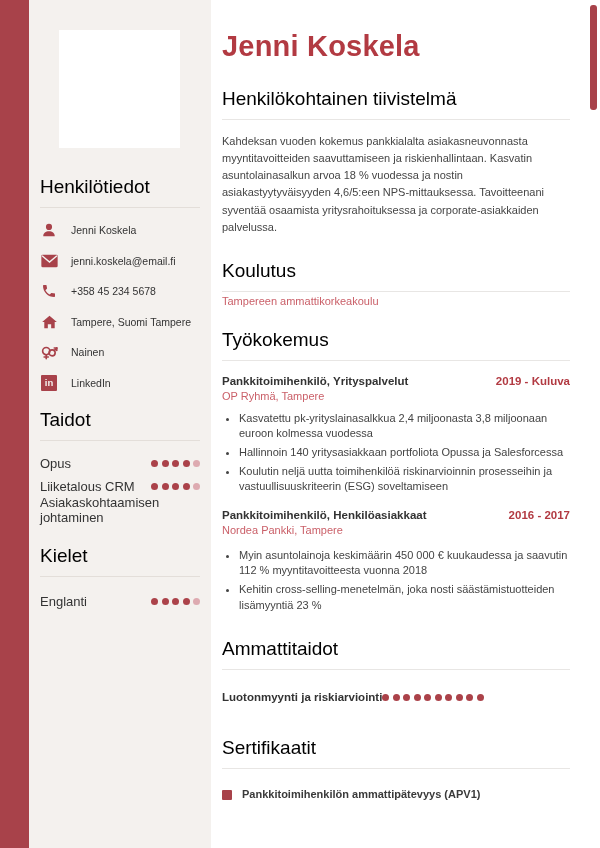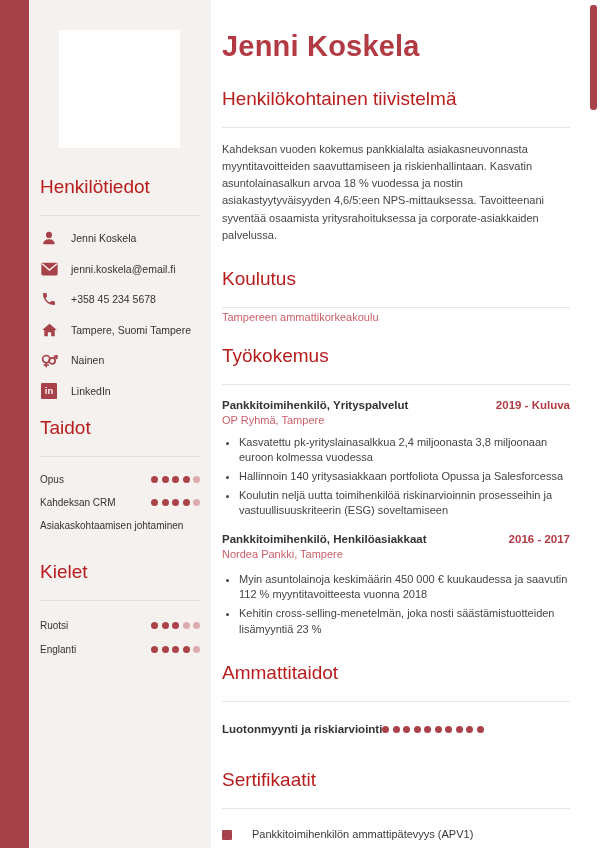--- a/index.html
+++ b/index.html
@@ -9,36 +9,36 @@
 
   .stripe { position:absolute; left:0; top:0; width:29px; height:848px; background:#a8424a; }
 
   .scroll-thumb { position:absolute; right:3px; top:5px; width:7px; height:105px; background:#a8424a; border-radius:3px; }
 
   
   .sidebar { position:absolute; left:29px; top:0; width:182px; height:848px;
              background:#f4f1ee; padding:30px 11px 0 11px; }
   .photo { width:121px; height:118px; margin-left:19px; background:#ffffff; }
 
-  .side-head, .main-head { font-size:19px; font-weight:400; color:#b91c1c;
-                           padding-bottom:17px; border-bottom:1px solid #e3ded9; }
+  .side-head, .main-head { font-size:19px; font-weight:400; color:#000000;
+                           padding-bottom:9px; border-bottom:1px solid #e3ded9; }
   .main-head { border-bottom-color:#e8e6e4; }
 
   .side-sec-contact { margin-top:28px; }
   .contact-row { display:flex; align-items:center; gap:13px; height:30.5px; font-size:10.5px; color:#333; }
   .contact-row:first-of-type { margin-top:7px; }
   .cicon { width:18px; display:flex; justify-content:center; align-items:center; color:#a8424a; }
   .cicon svg { display:block; }
   .li-badge { width:16px; height:16px; background:#a8424a; border-radius:1px; color:#f4f1ee;
               font-size:9.5px; font-weight:bold; display:flex; align-items:center; justify-content:center; }
 
   .side-sec-skills { margin-top:11px; }
   .side-sec-langs  { margin-top:24px; }
   .skill-row { display:flex; justify-content:space-between; align-items:center;
-               height:23px; font-size:10px; color:#333; }
+               height:23px; font-size:13px; color:#333; }
   .skill-row:first-of-type { margin-top:11px; }
   .lang-row { height:24px; }
   .lang-row:first-of-type { margin-top:12px; }
 
   .dots { display:flex; gap:3.5px; align-items:center; }
   .dot { width:7px; height:7px; border-radius:50%; background:#ddaab0; }
   .dot.filled { background:#ab4249; }
 
   
   .main { position:absolute; left:222px; top:0; width:348px; padding-top:31px; }
@@ -57,21 +57,21 @@
   .job { margin-top:13px; }
   .job ul { margin:9px 0 0 0; padding-left:17px; }
   .job.second ul { margin-top:12px; }
   .job li { font-size:11px; line-height:1.42; color:#444; margin-bottom:3px; }
 
   .sec-pskills { margin-top:25px; }
   .pskill-row { display:flex; align-items:center; margin-top:21px; }
   .pskill-label { font-size:11.5px; font-weight:bold; color:#333; }
 
   .sec-certs { margin-top:34px; }
-  .cert-row { display:flex; align-items:flex-end; gap:20px; margin-top:19px; }
+  .cert-row { display:flex; align-items:flex-end; gap:10px; margin-top:19px;font-weight:bold; }
   .cert-square { width:10px; height:10px; background:#a8424a; border-radius:1px; flex:0 0 auto; }
   .cert-label { font-size:11px; color:#3a3a3a; }
 </style>
 </head>
 <body>
 
 <div class="page">
   <div class="stripe"></div>
 
   <aside class="sidebar">
@@ -146,46 +146,36 @@
         <span>Opus</span>
         <span class="dots">
             <span class="dot filled"></span>
             <span class="dot filled"></span>
             <span class="dot filled"></span>
             <span class="dot filled"></span>
             <span class="dot"></span>
           </span>
       </div>
       <div class="skill-row">
-        <span>Kahdeksan CRM</span>
+        <span>Liiketalous CRM</span>
         <span class="dots">
             <span class="dot filled"></span>
             <span class="dot filled"></span>
             <span class="dot filled"></span>
             <span class="dot filled"></span>
             <span class="dot"></span>
           </span>
       </div>
       <div class="skill-row">
         <span>Asiakaskohtaamisen johtaminen</span>
       </div>
     </section>
 
     <section class="side-sec-langs">
       <h2 class="side-head">Kielet</h2>
-      <div class="skill-row lang-row">
-        <span>Ruotsi</span>
-        <span class="dots">
-            <span class="dot filled"></span>
-            <span class="dot filled"></span>
-            <span class="dot filled"></span>
-            <span class="dot"></span>
-            <span class="dot"></span>
-          </span>
-      </div>
       <div class="skill-row lang-row">
         <span>Englanti</span>
         <span class="dots">
             <span class="dot filled"></span>
             <span class="dot filled"></span>
             <span class="dot filled"></span>
             <span class="dot filled"></span>
             <span class="dot"></span>
           </span>
       </div>

